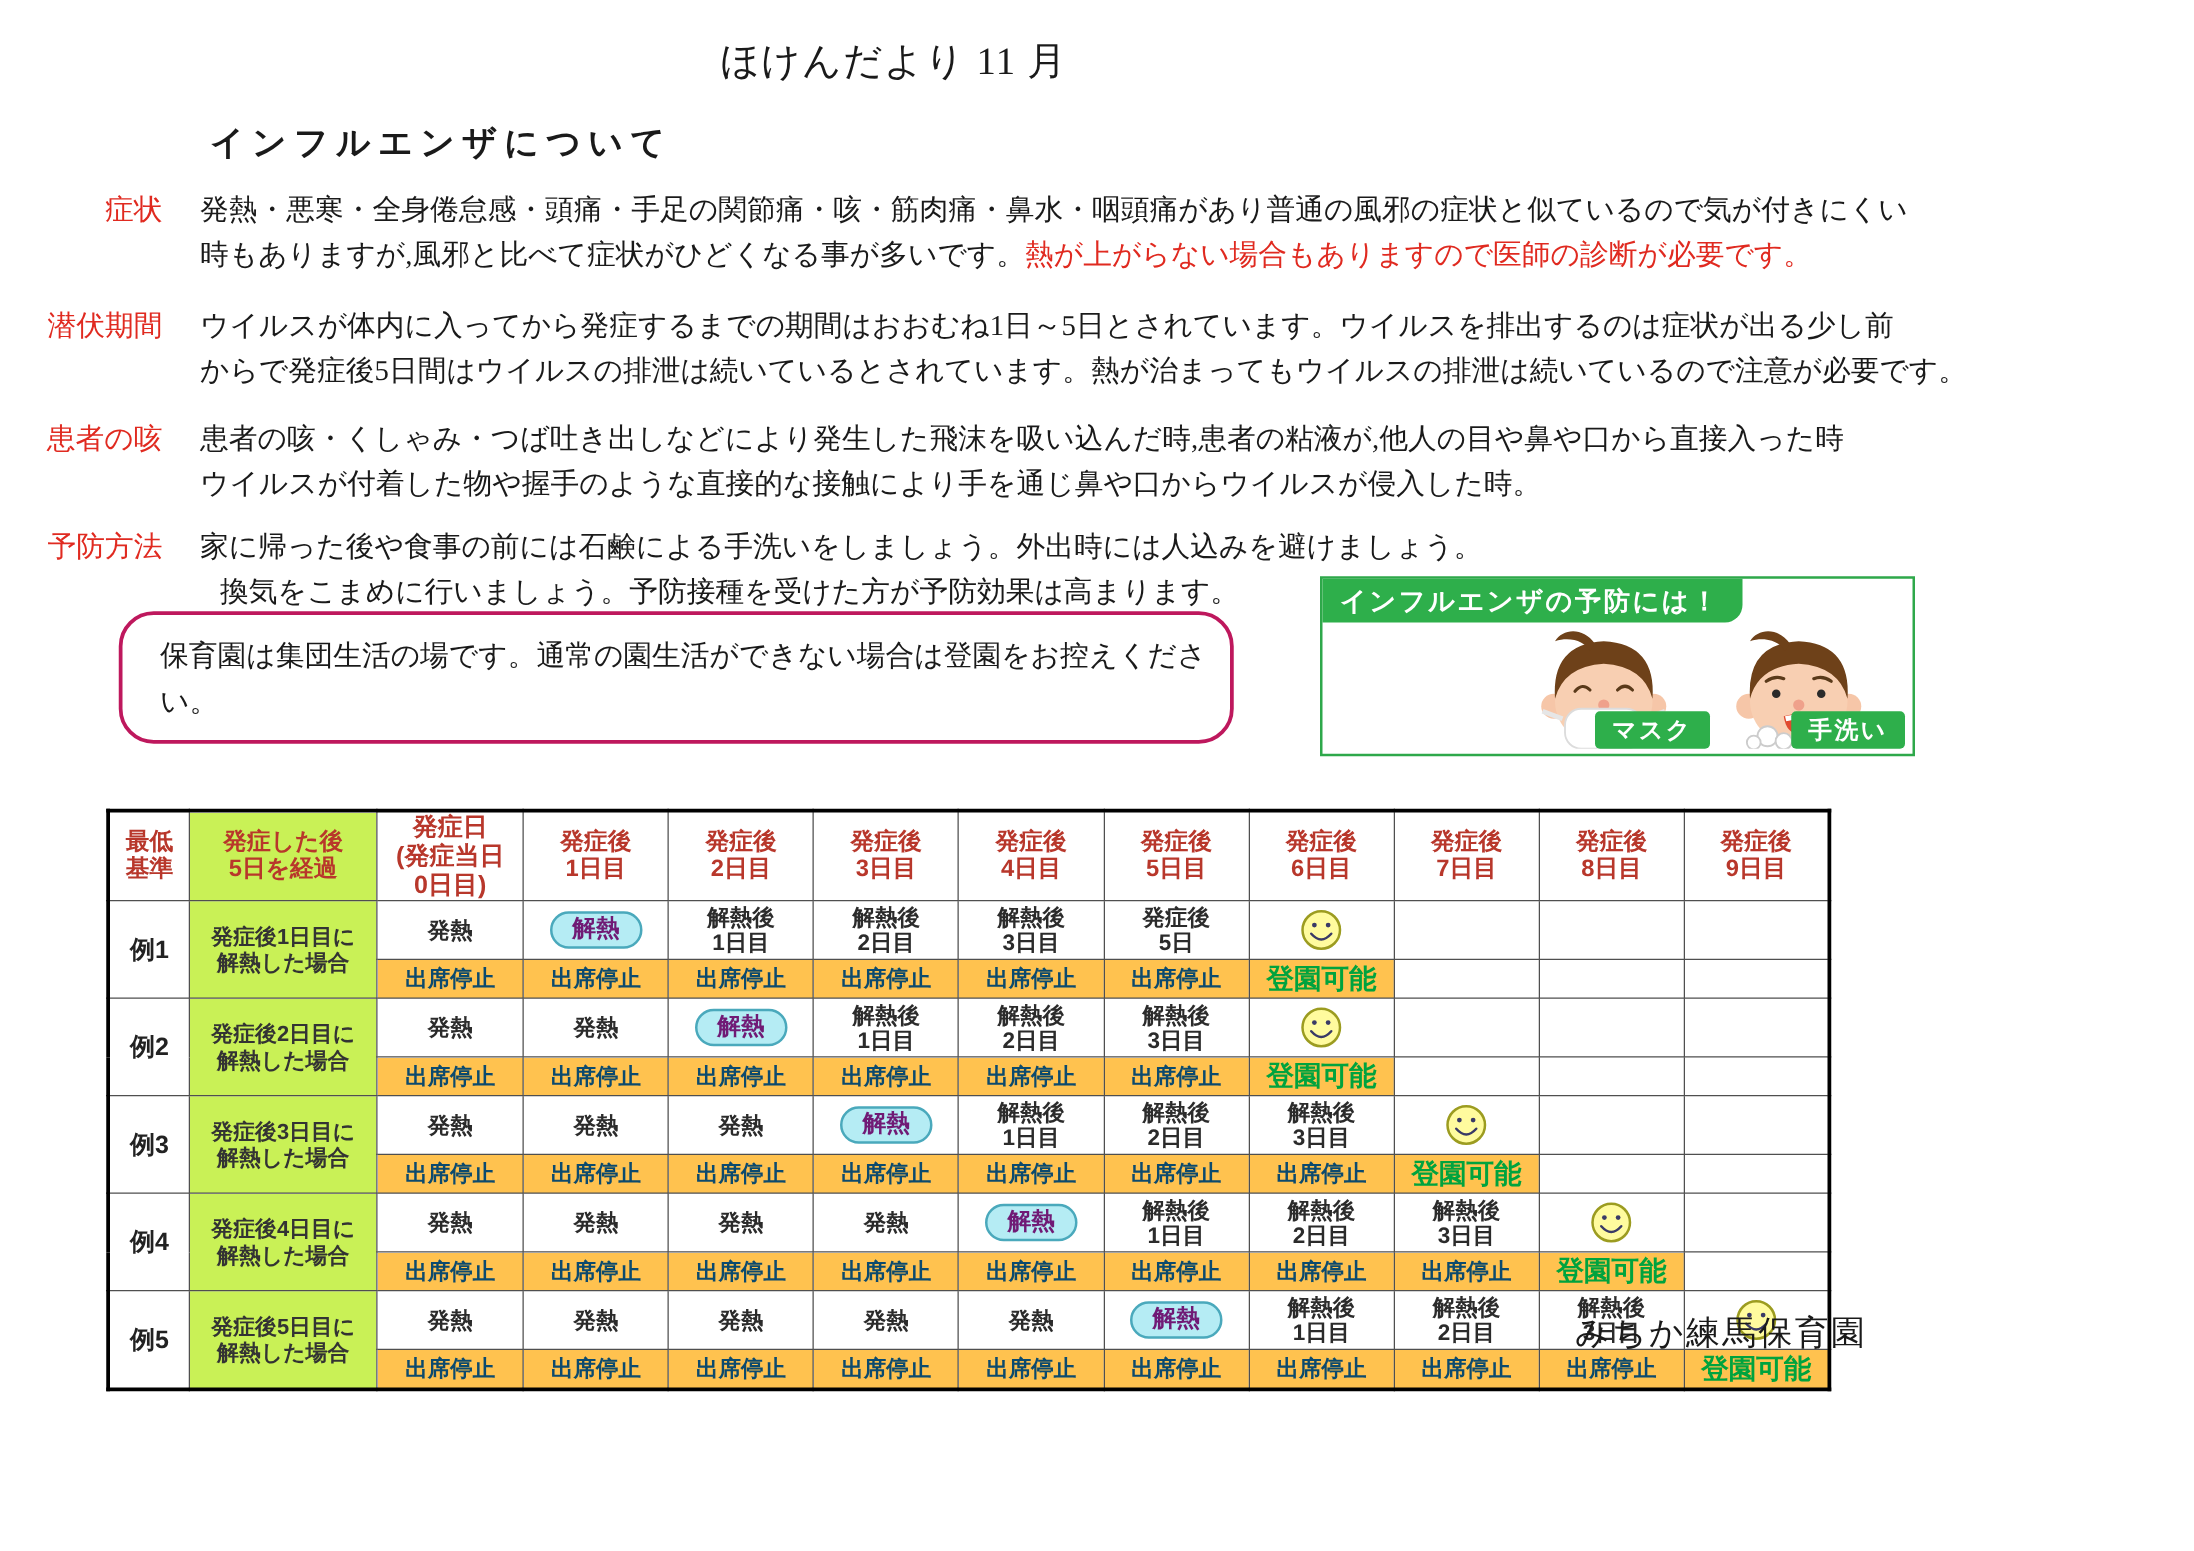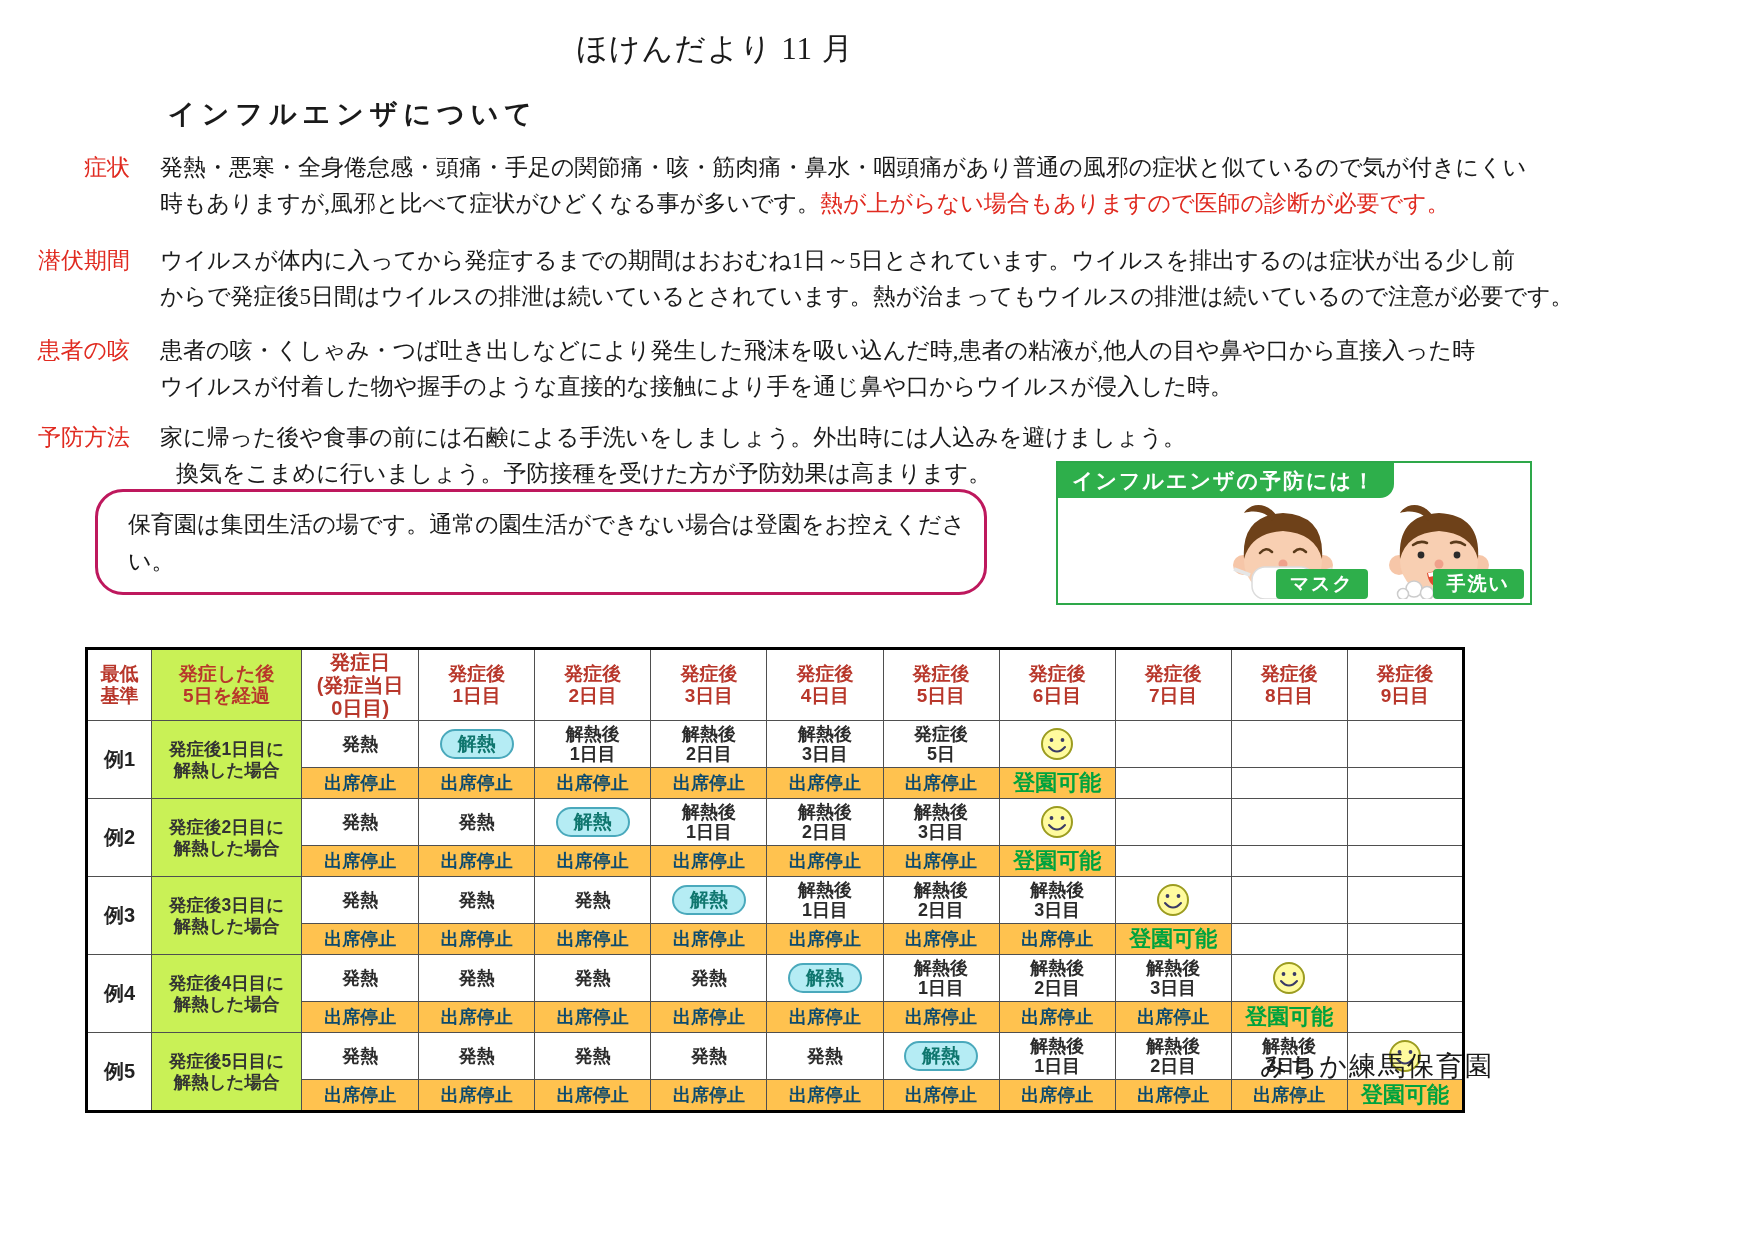--- a/index.html
+++ b/index.html
@@ -59,21 +59,21 @@
   tr.status-row { height:47px; }
   tr.att-row { height:26px; }
   .day-header { color:#B8372B; font-weight:bold; font-size:19px; line-height:22px; background:#fff; }
   .day-header.big { font-size:20px; line-height:23px; }
   .green-bg { background:#C9F156 !important; }
   td.example-cell { font-weight:bold; font-size:20px; color:#222; background:#fff; }
   td.case-cell { font-weight:bold; font-size:17.5px; line-height:21px; color:#333; }
   td.status-cell { font-weight:bold; font-size:18px; line-height:20px; color:#2b2b2b; background:#fff; }
   span.oval {
     display:inline-block; background:#B5ECF4; border:2px solid #4AA9BC; border-radius:18px;
-    padding:3px 16px; color:#0f766e; font-size:19px; font-weight:bold;
+    padding:3px 16px; color:#701a75; font-size:19px; font-weight:bold;
   }
   td.stop-cell { background:#FFC24F; font-weight:bold; font-size:18px; color:#0c4a6e; }
   td.ok-cell { background:#FFC24F; font-weight:bold; font-size:22px; color:#00A33E; }
   td.status-cell svg { display:block; margin:0 auto; }
 
   .doc-footer { position:absolute; left:1260px; top:1048px; font-size:27px; letter-spacing:2px; }
 </style>
 </head>
 <body>
 

